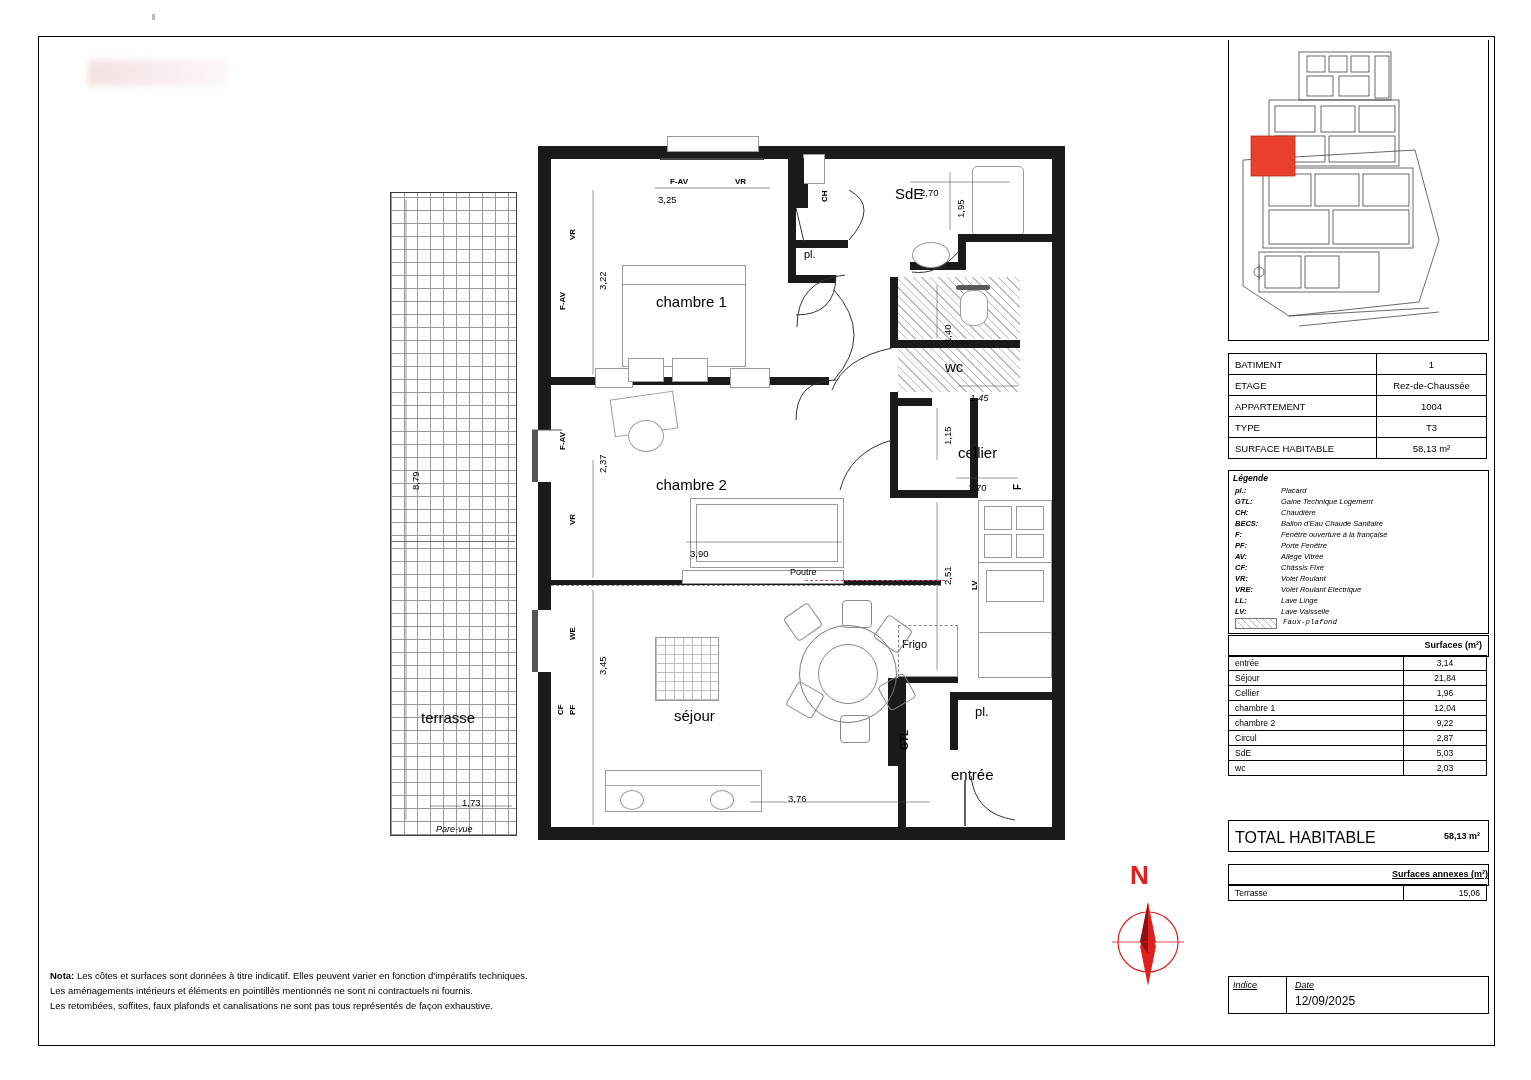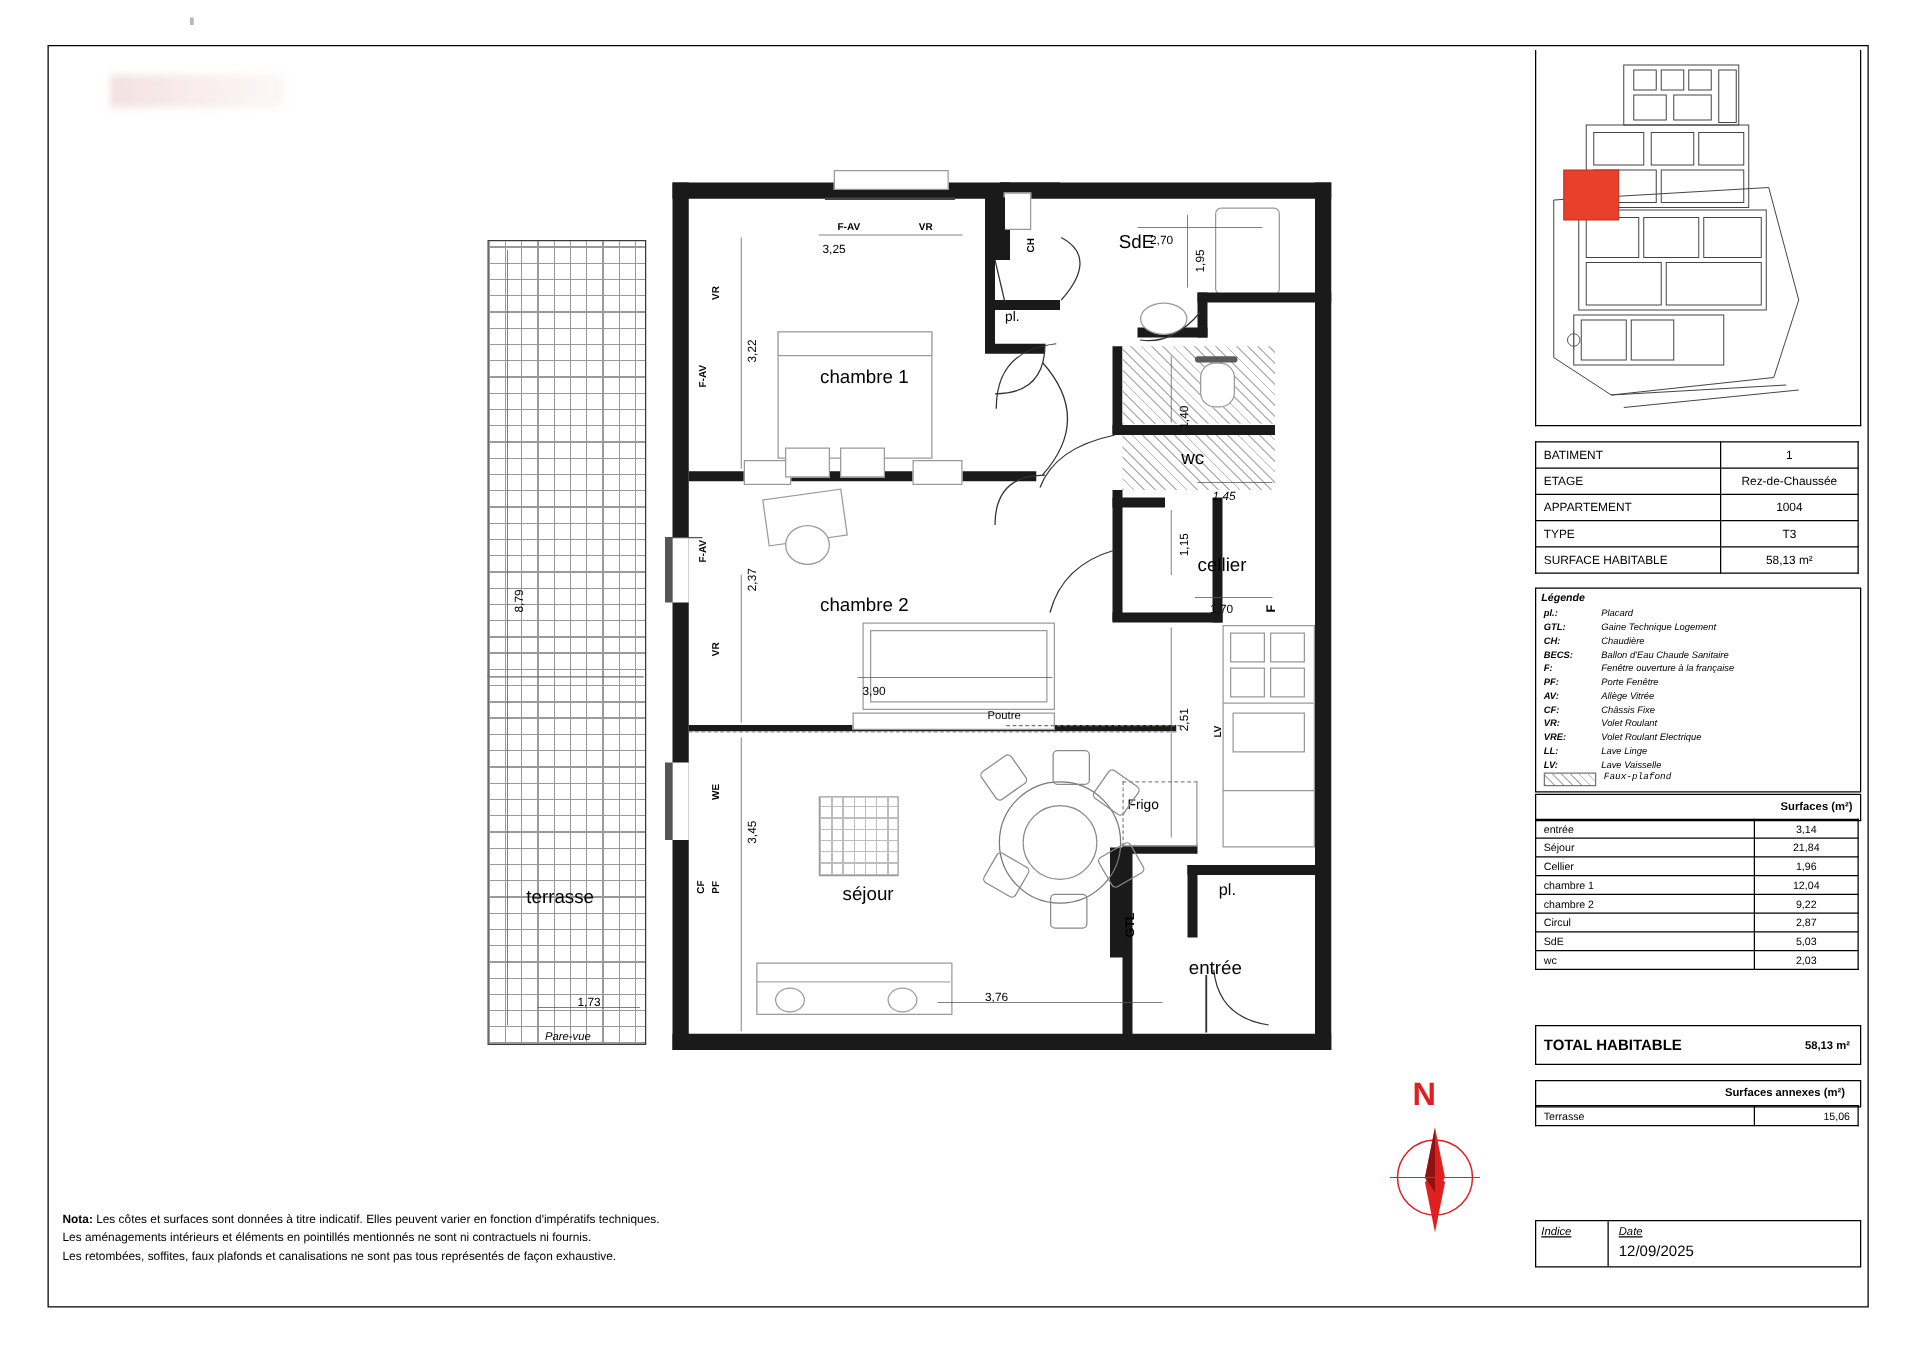--- a/index.html
+++ b/index.html
@@ -43,25 +43,25 @@
   .legKey{width:46px;font-weight:bold;}
   .legVal{flex:1;}
 
   .surfHead{position:absolute;left:1228px;top:635px;width:259px;height:20px;border:1px solid #000;font-size:9px;font-weight:bold;}
   .surfHead span{position:absolute;right:6px;top:4px;}
   .surfTable{position:absolute;left:1228px;top:655px;width:259px;border-collapse:collapse;font-size:8.5px;}
   .surfTable td{border:1px solid #000;height:14px;padding:0 6px;}
   .surfTable td.v{text-align:center;width:70px;}
 
   .totalBox{position:absolute;left:1228px;top:820px;width:259px;height:30px;border:1px solid #000;}
-  .totalBox .lab{position:absolute;left:6px;top:8px;font-size:12px;font-weight:bold;text-align:center;}
+  .totalBox .lab{position:absolute;left:6px;top:8px;font-size:16px;font-weight:normal;text-align:center;}
   .totalBox .val{position:absolute;right:8px;top:10px;font-size:9px;font-weight:bold;}
 
   .annexHead{position:absolute;left:1228px;top:864px;width:259px;height:20px;border:1px solid #000;font-size:9px;font-weight:bold;}
-  .annexHead span{position:absolute;right:12px;top:4px;}
+  .annexHead span{position:absolute;right:0;top:4px;text-decoration:underline;}
   .annexTable{position:absolute;left:1228px;top:884px;width:259px;border-collapse:collapse;font-size:8.5px;}
   .annexTable td{border:1px solid #000;height:15px;padding:0 6px;}
   .annexTable td.v{text-align:right;width:70px;}
 
   .scaleBox{position:absolute;left:1228px;top:926px;width:259px;height:50px;border:1px solid #000;border-bottom:none;}
   .scaleLabel{position:absolute;left:4px;top:3px;font-size:9px;font-weight:bold;font-style:italic;text-decoration:underline;}
   .scaleBar{position:absolute;left:58px;top:20px;width:160px;height:8px;border:1px solid #000;}
   .scaleBar div{position:absolute;top:0;height:8px;background:#000;}
   .sTick{position:absolute;font-size:7px;}
 

